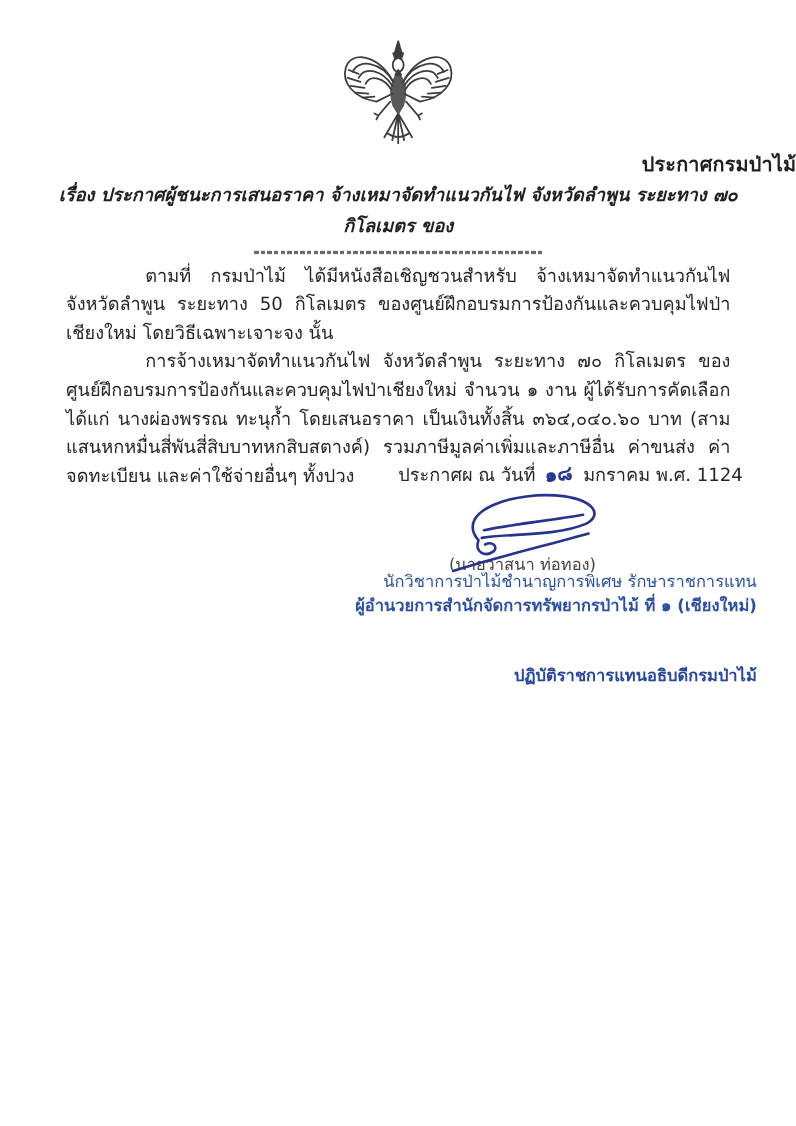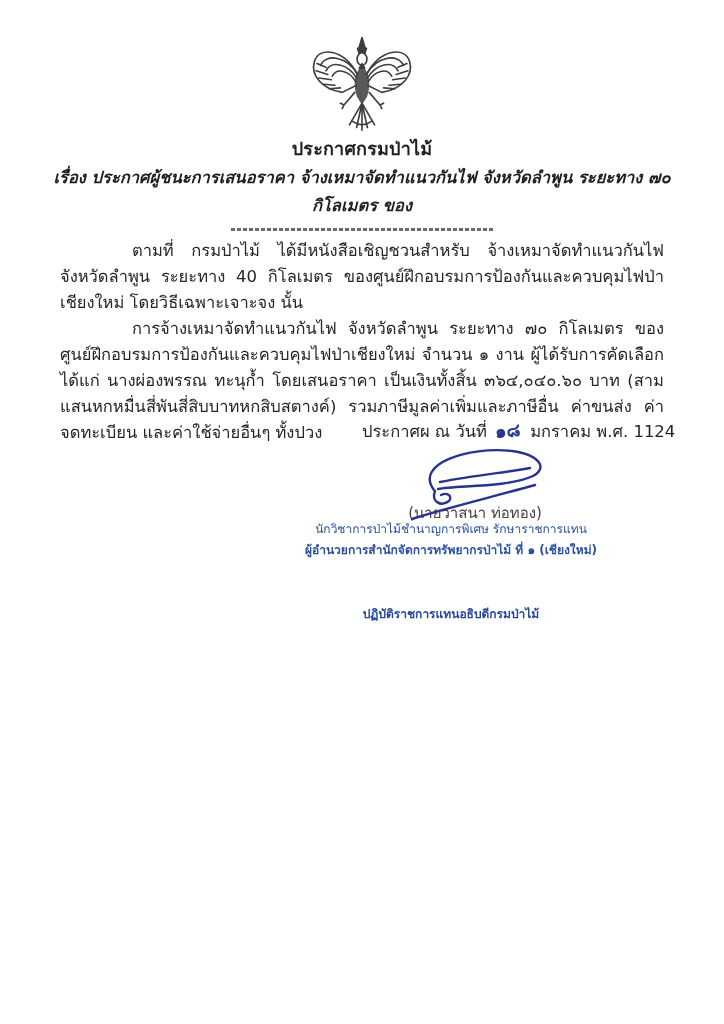--- a/index.html
+++ b/index.html
@@ -10,21 +10,21 @@
     background:#ffffff;
     font-family:"DejaVu Sans","Liberation Sans",sans-serif;
     color:#2b2b2b;
     overflow:hidden;
   }
   .emblem{
     position:absolute;left:308px;top:36px;width:108px;height:102px;
   }
   .dept-title{
     position:absolute;left:0;top:134px;width:724px;
-    text-align:center;font-size:18px;font-weight:bold;color:#1f1f1f;
+    text-align:right;font-size:18px;font-weight:bold;color:#1f1f1f;
     letter-spacing:.2px;
   }
   .subject{
     position:absolute;left:40px;top:164px;width:644px;
     text-align:center;font-size:16.5px;font-weight:bold;color:#1f1f1f;
     line-height:28px;
     font-style:italic;
   }
   .dash-sep{
     position:absolute;left:231px;top:228px;width:262px;height:3px;
@@ -47,22 +47,22 @@
   }
   .signature{
     position:absolute;left:404px;top:444px;width:170px;height:80px;
     z-index:2;
   }
   .signer-name{
     position:absolute;left:350px;top:501px;width:250px;
     text-align:center;font-size:15px;color:#4a413c;z-index:1;
   }
   .signer-titles{
-    position:absolute;left:225px;top:519px;width:452px;
-    text-align:center;color:#2a4fa2;font-size:12px;line-height:20.5px;
+    position:absolute;left:236px;top:519px;width:452px;
+    text-align:right;color:#2a4fa2;font-size:15px;line-height:20.5px;
   }
   .signer-titles .t2{font-weight:bold;}
   .signer-titles .t3{font-weight:bold;color:#2546a0;margin-top:44px;}
 </style>
 </head>
 <body>
 
 <div class="page">
 
   <svg class="emblem" viewBox="0 0 120 112" aria-hidden="true">
@@ -98,21 +98,21 @@
 
   <div class="dept-title">ประกาศกรมป่าไม้</div>
 
   <div class="subject">
     <div>เรื่อง ประกาศผู้ชนะการเสนอราคา จ้างเหมาจัดทำแนวกันไฟ จังหวัดลำพูน ระยะทาง ๗๐ กิโลเมตร ของ</div>
   </div>
 
   <div class="dash-sep"></div>
 
   <div class="body-text">
-    <p>ตามที่ กรมป่าไม้ ได้มีหนังสือเชิญชวนสำหรับ จ้างเหมาจัดทำแนวกันไฟ จังหวัดลำพูน ระยะทาง 40 กิโลเมตร ของศูนย์ฝึกอบรมการป้องกันและควบคุมไฟป่าเชียงใหม่ โดยวิธีเฉพาะเจาะจง  นั้น</p>
+    <p>ตามที่ กรมป่าไม้ ได้มีหนังสือเชิญชวนสำหรับ จ้างเหมาจัดทำแนวกันไฟ จังหวัดลำพูน ระยะทาง 50 กิโลเมตร ของศูนย์ฝึกอบรมการป้องกันและควบคุมไฟป่าเชียงใหม่ โดยวิธีเฉพาะเจาะจง  นั้น</p>
     <p>การจ้างเหมาจัดทำแนวกันไฟ จังหวัดลำพูน ระยะทาง ๗๐ กิโลเมตร ของศูนย์ฝึกอบรมการป้องกันและควบคุมไฟป่าเชียงใหม่ จำนวน ๑ งาน ผู้ได้รับการคัดเลือก ได้แก่ นางผ่องพรรณ ทะนุก้ำ โดยเสนอราคา เป็นเงินทั้งสิ้น ๓๖๔,๐๔๐.๖๐ บาท (สามแสนหกหมื่นสี่พันสี่สิบบาทหกสิบสตางค์) รวมภาษีมูลค่าเพิ่มและภาษีอื่น ค่าขนส่ง ค่าจดทะเบียน และค่าใช้จ่ายอื่นๆ ทั้งปวง</p>
   </div>
 
   <div class="date-line">
     <span>ประกาศผ ณ วันที่</span><span class="hand-day">๑๘</span><span>มกราคม พ.ศ. 1124</span>
   </div>
 
   <svg class="signature" viewBox="0 0 170 80" aria-hidden="true">
     <g stroke="#27348f" fill="none" stroke-width="2.4" stroke-linecap="round" stroke-linejoin="round">
       <path d="M30,46 C10,20 64,2 108,7 C136,11 144,24 129,32 C102,44 52,41 34,45"></path>

